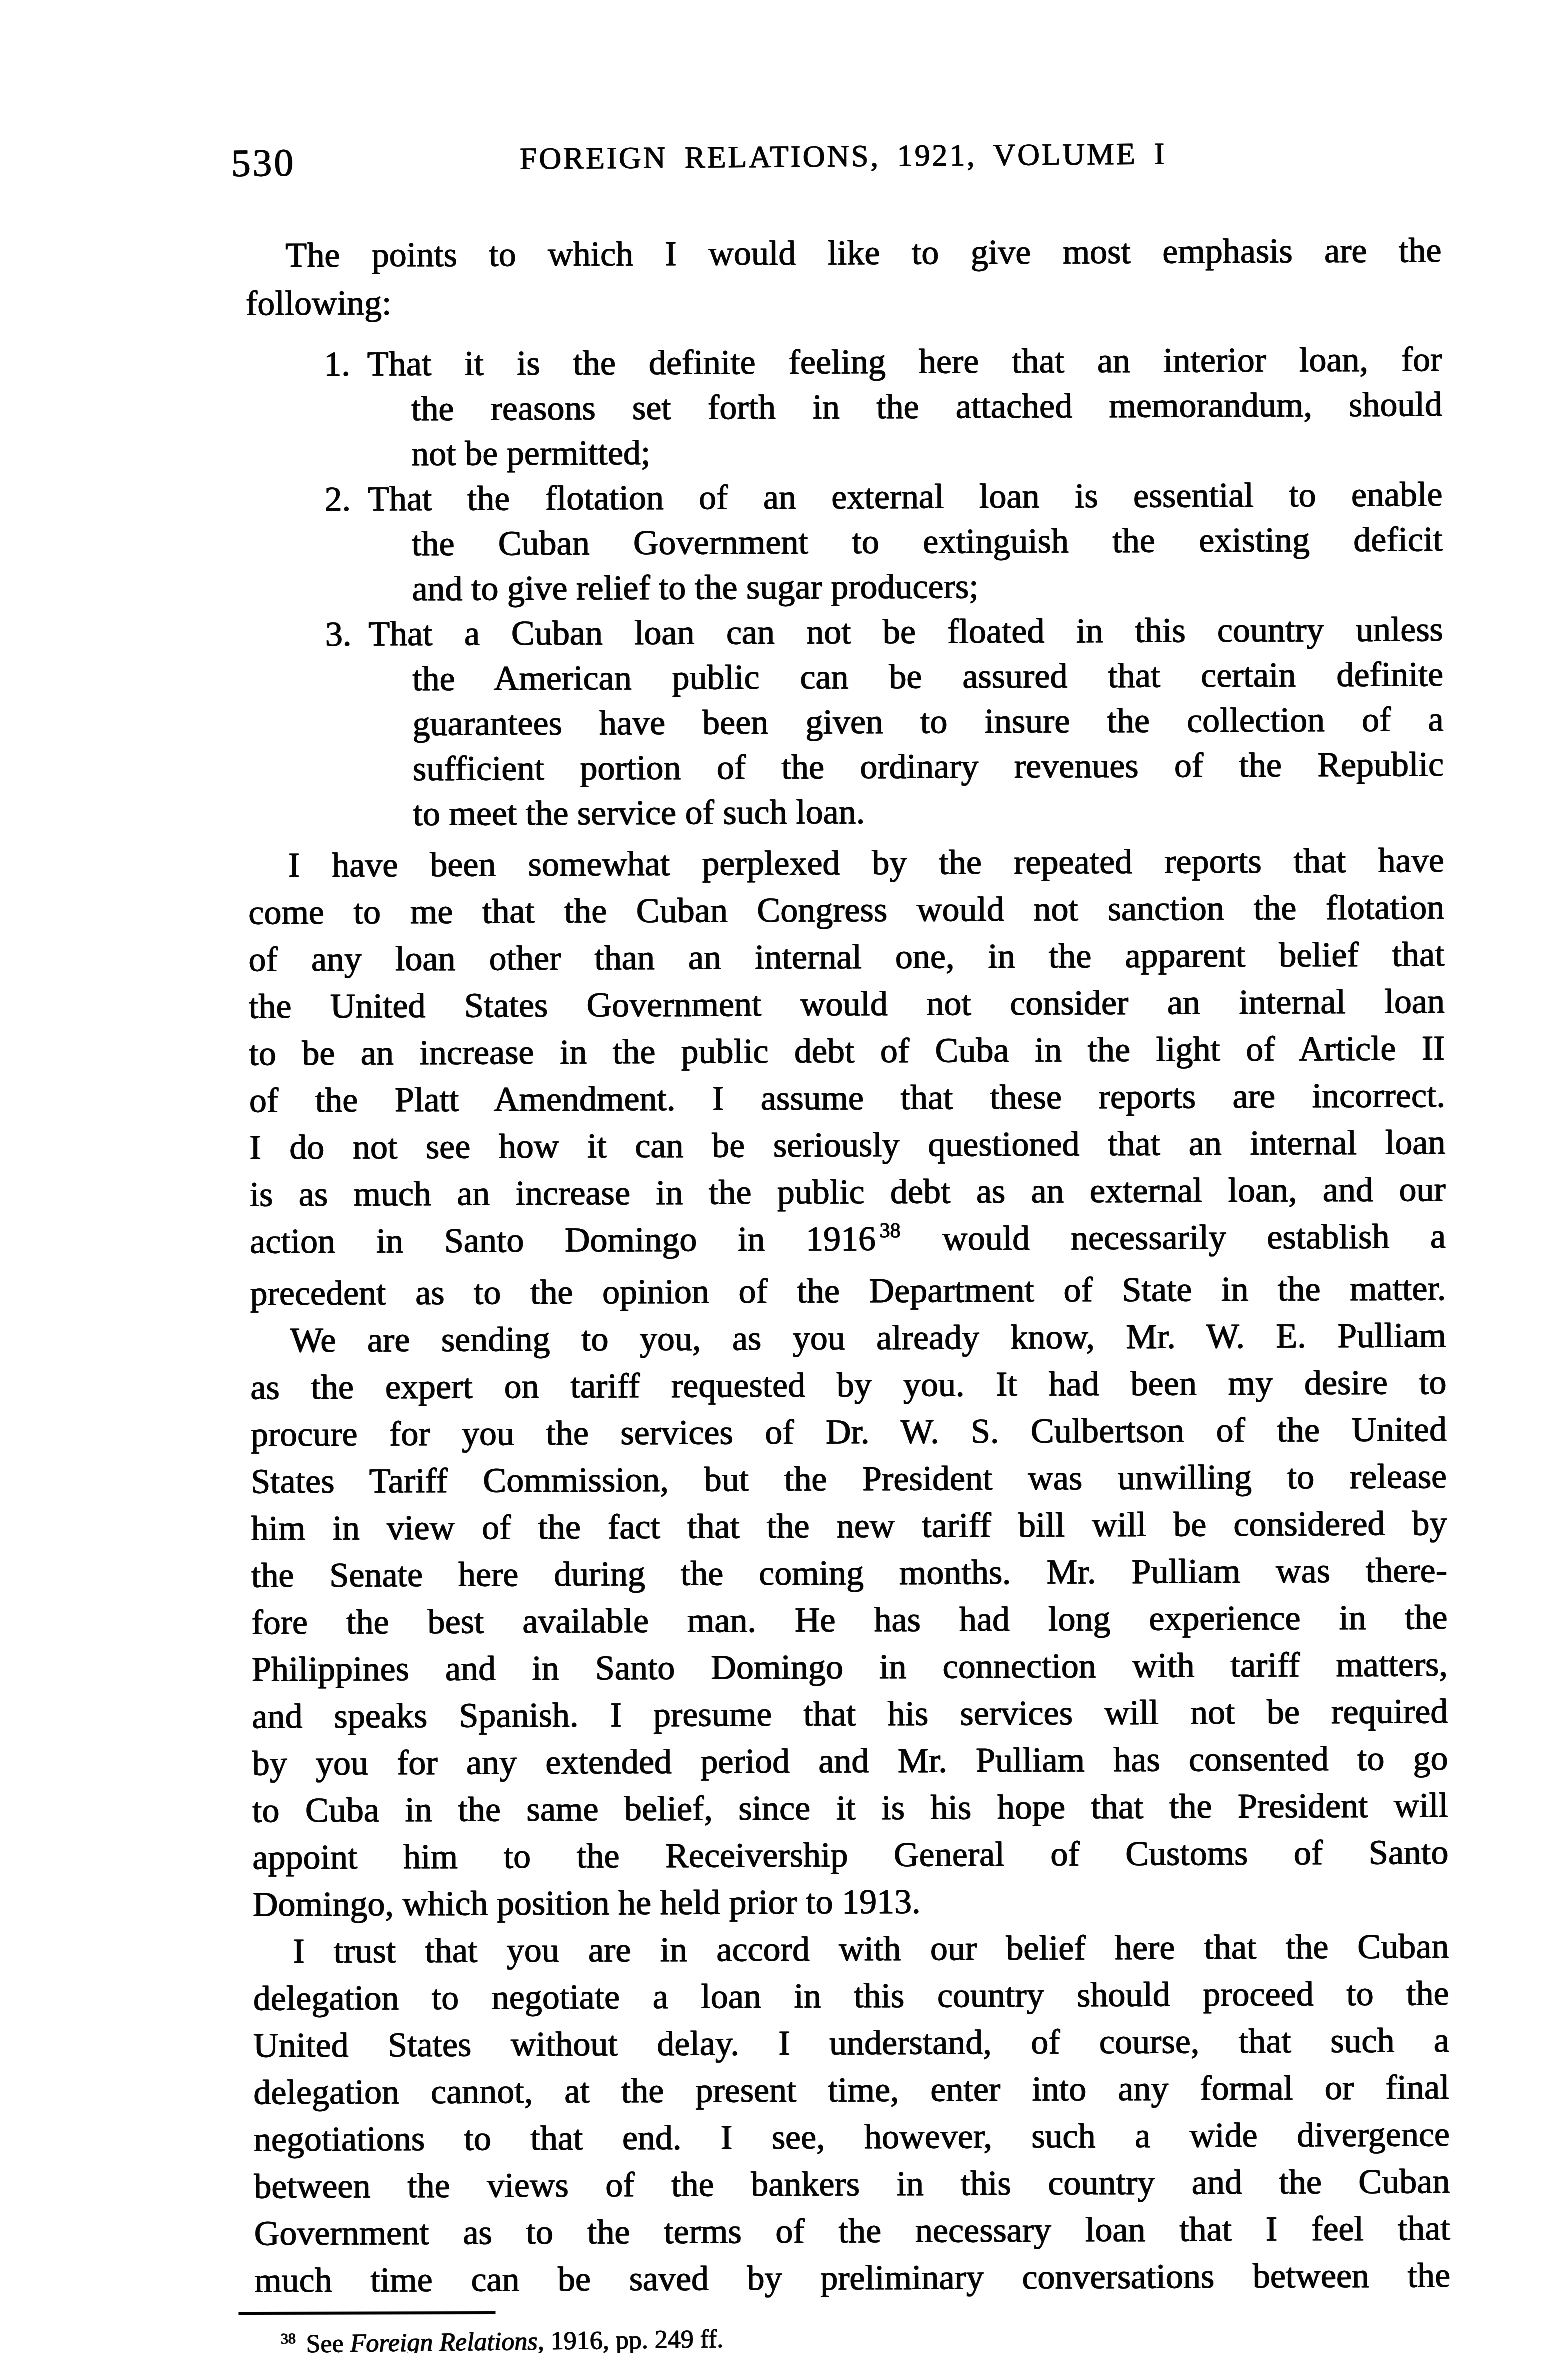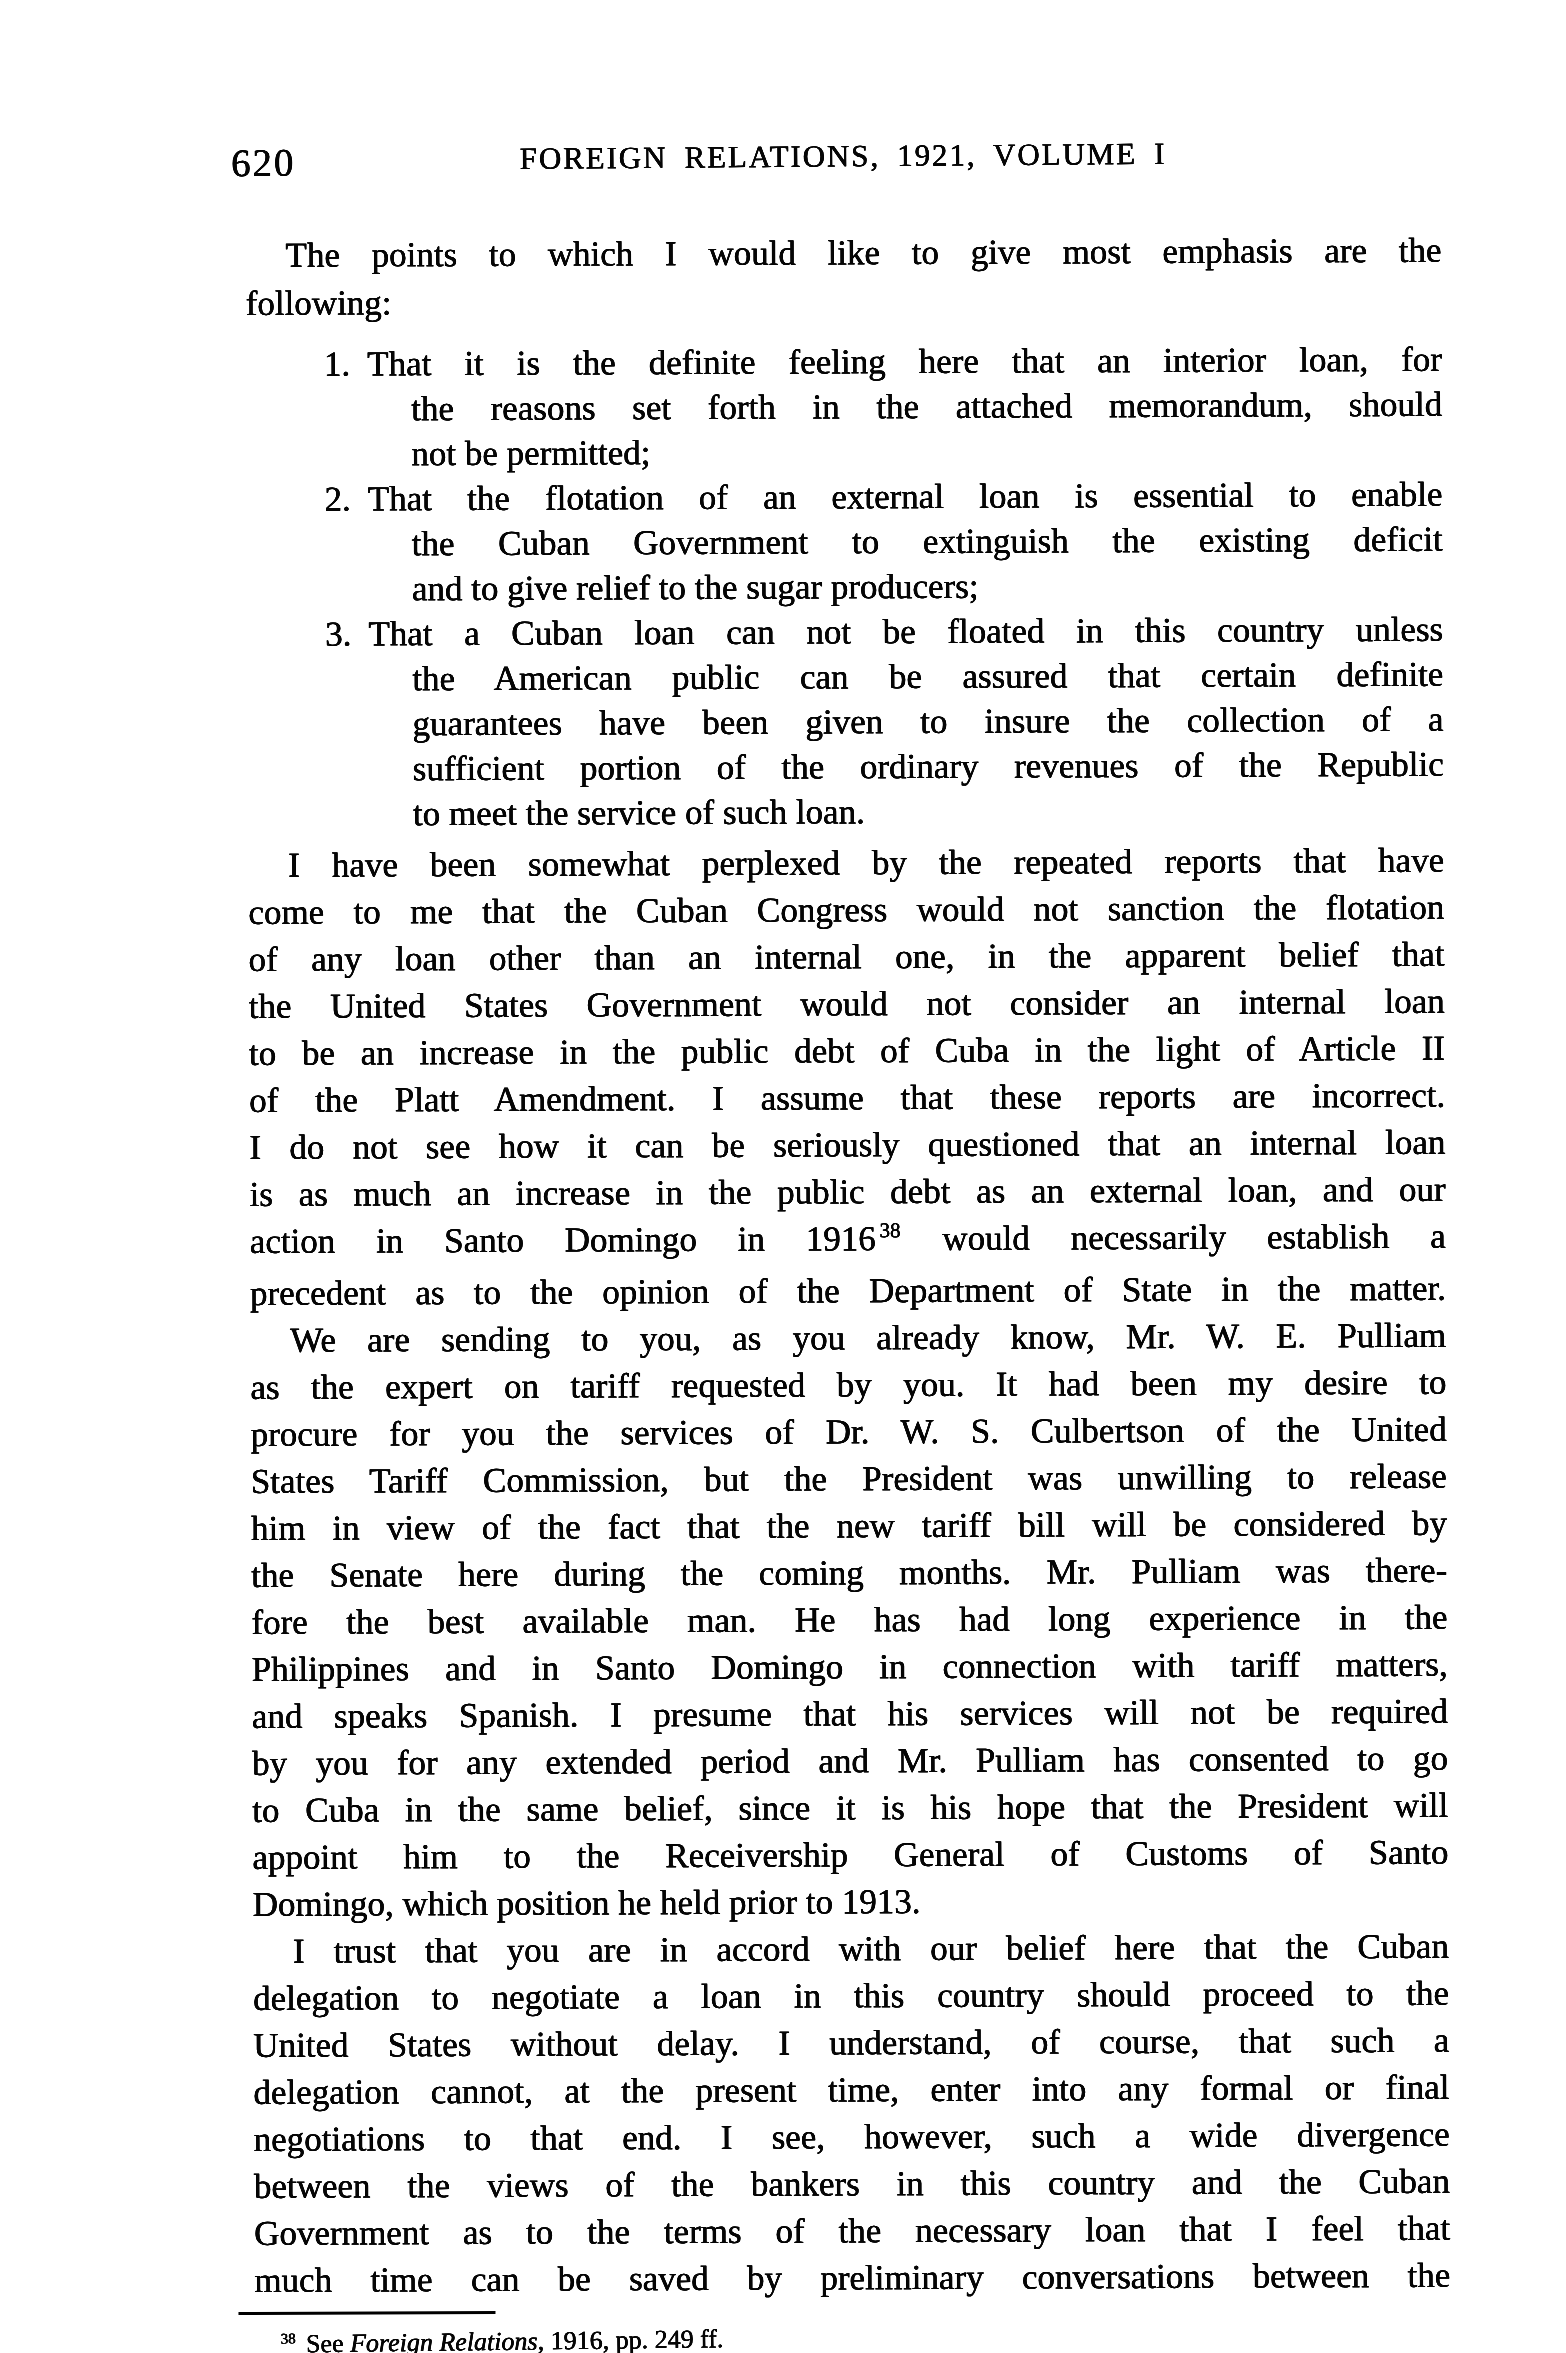--- a/index.html
+++ b/index.html
@@ -95,21 +95,21 @@
   }
   .footnote .it { font-style: italic; }
 </style>
 </head>
 <body>
 
 <div class="page">
   <div class="content">
 
     <div class="header">
-      <span class="page-num">620</span>
+      <span class="page-num">530</span>
       <div class="running-head">FOREIGN RELATIONS, 1921, VOLUME I</div>
     </div>
 
     <div class="intro">
       <div class="line indent">The points to which I would like to give most emphasis are the</div>
       <div class="line short">following:</div>
     </div>
 
     <div class="nlist">
 

